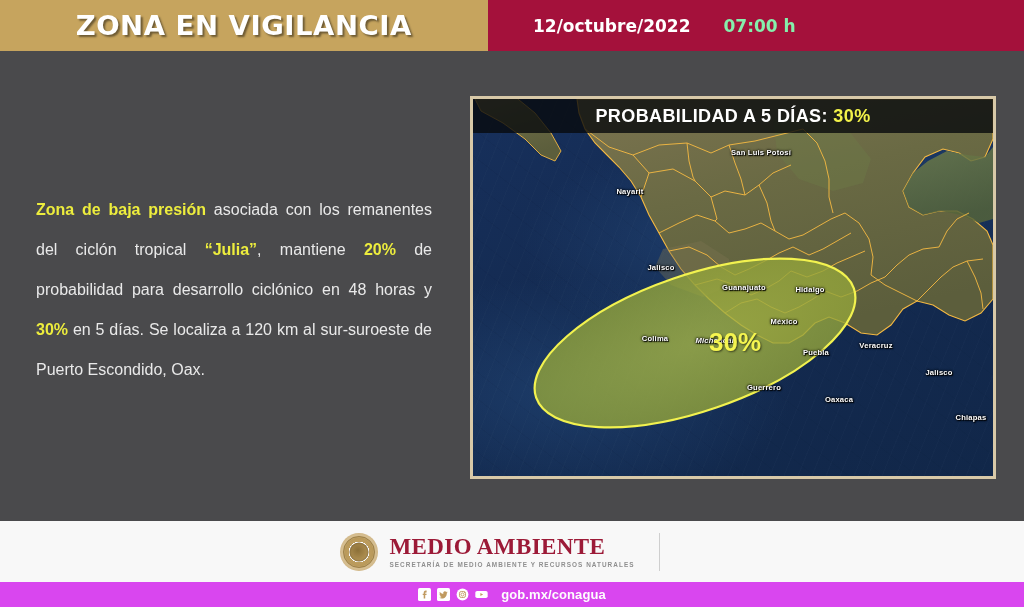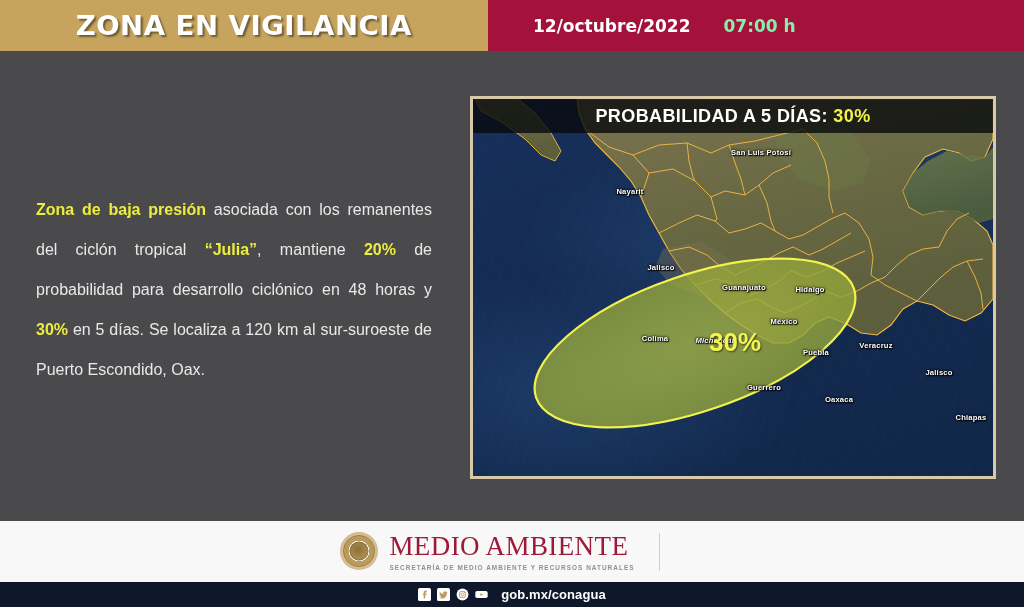--- a/index.html
+++ b/index.html
@@ -224,22 +224,22 @@
     position: absolute;
     left: 50%; top: 50%;
     width: 30px; height: 30px;
     transform: translate(-50%,-50%);
     border-radius: 50%;
     border: 1.2px solid rgba(140,112,56,0.75);
   }
   .ma-text { margin-left: 11px; }
   .ma-title {
     font-family: "Liberation Serif", serif;
-    font-weight: 400;
-    font-size: 27px;
+    font-weight: 700;
+    font-size: 23px;
     color: #9c1a37;
     letter-spacing: 0.4px;
     line-height: 1.04;
     white-space: nowrap;
   }
   .ma-sub {
     font-family: "Liberation Sans", sans-serif;
     font-weight: 700;
     font-size: 6.4px;
     color: #8f8f8f;
@@ -273,21 +273,21 @@
     letter-spacing: 1.05px;
     margin-top: 3px;
     white-space: nowrap;
   }
 
   .footer-tan {
     position: absolute;
     left: 0; top: 582px;
     width: 1024px;
     height: 25px;
-    background: #0f172a;
+    background: #d946ef;
     display: flex;
     align-items: center;
     justify-content: center;
     gap: 6px;
     z-index: 15;
   }
   .soc {
     width: 13px; height: 13px;
     display: inline-flex;
     align-items: center;

